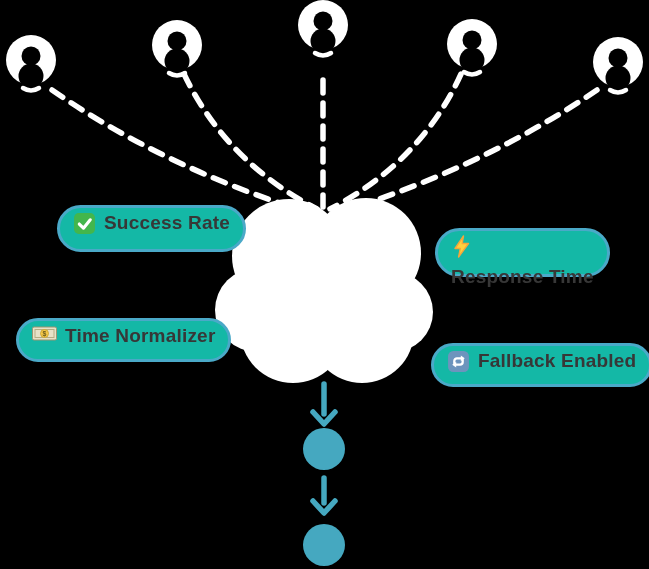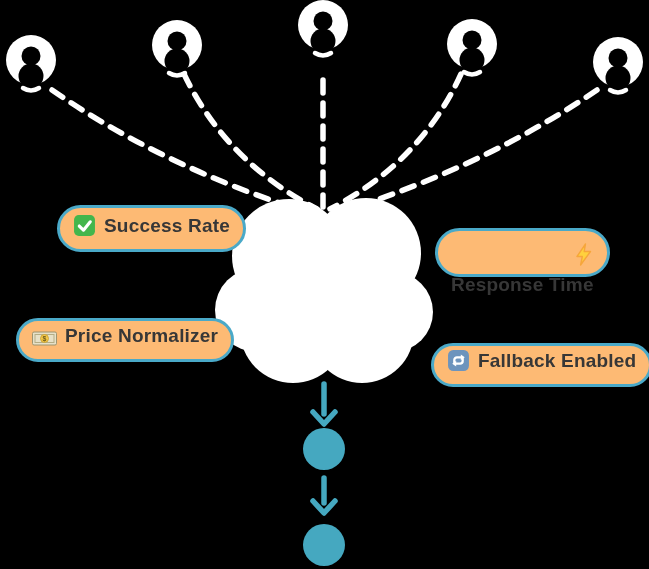--- a/index.html
+++ b/index.html
@@ -17,26 +17,26 @@
   }
   .diagram-svg {
     position: absolute;
     left: 0;
     top: 0;
   }
   .badge {
     position: absolute;
     box-sizing: border-box;
     display: flex;
-    align-items: flex-end;
+    align-items: flex-start;
     gap: 8px;
-    background: #fdba74;
+    background: #14b8a6;
     border: 3px solid #4aa9c8;
     border-radius: 26px;
-    padding: 12px 13px;
+    padding: 4px 13px;
     font-weight: bold;
     font-size: 19px;
     letter-spacing: 0.2px;
     color: #373737;
     white-space: nowrap;
   }
   .badge .emoji {
     display: inline-flex;
     align-items: center;
     justify-content: center;
@@ -138,21 +138,21 @@
 
   <div class="badge badge-price-normalizer">
     <span class="emoji">
       <svg width="25" height="17" viewBox="0 0 25 17">
         <rect x="0.5" y="2" width="24" height="13" rx="1.5" fill="#e7e1c8" stroke="#9c9470" stroke-width="1"></rect>
         <rect x="3" y="4.5" width="19" height="8" fill="none" stroke="#b5ad85" stroke-width="1"></rect>
         <circle cx="12.5" cy="8.5" r="4" fill="#f7c948" stroke="#c79f2f" stroke-width="0.8"></circle>
         <text x="12.5" y="11" font-size="7" text-anchor="middle" fill="#6b5b1e" font-weight="bold" font-family="Liberation Sans, sans-serif">$</text>
       </svg>
     </span>
-    <span>Price Normalizer</span>
+    <span>Time Normalizer</span>
   </div>
 
   <div class="badge badge-fallback-enabled">
     <span class="emoji">
       <svg width="23" height="23" viewBox="0 0 22 22">
         <rect x="1" y="1" width="20" height="20" rx="5" fill="#6d94bd"></rect>
         <path d="M7 13 V10.5 A2.5 2.5 0 0 1 9.5 8 H13.5" stroke="#ffffff" stroke-width="2.2" fill="none" stroke-linecap="round"></path>
         <polygon points="13.2,5.2 13.2,10.8 17,8" fill="#ffffff"></polygon>
         <path d="M15 9 V11.5 A2.5 2.5 0 0 1 12.5 14 H8.5" stroke="#ffffff" stroke-width="2.2" fill="none" stroke-linecap="round"></path>
         <polygon points="8.8,11.2 8.8,16.8 5,14" fill="#ffffff"></polygon>

